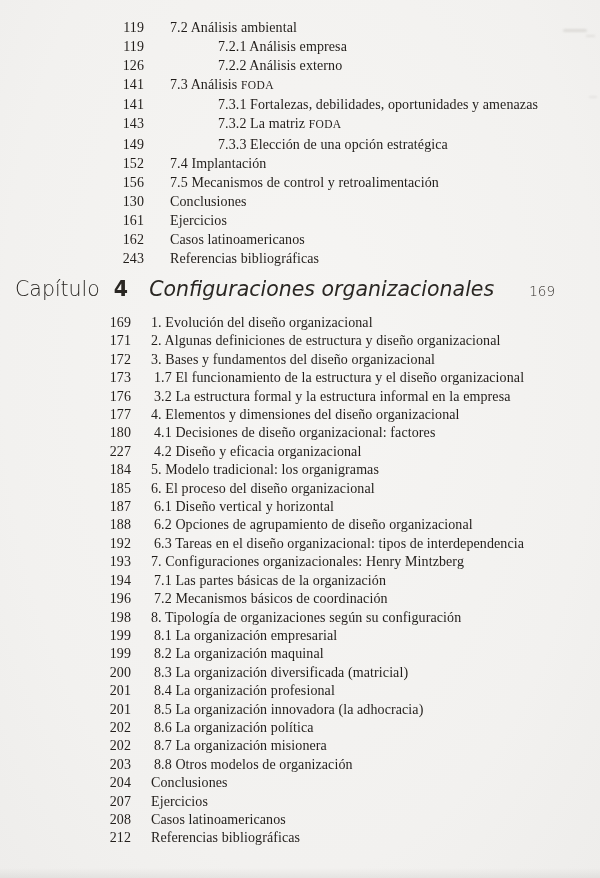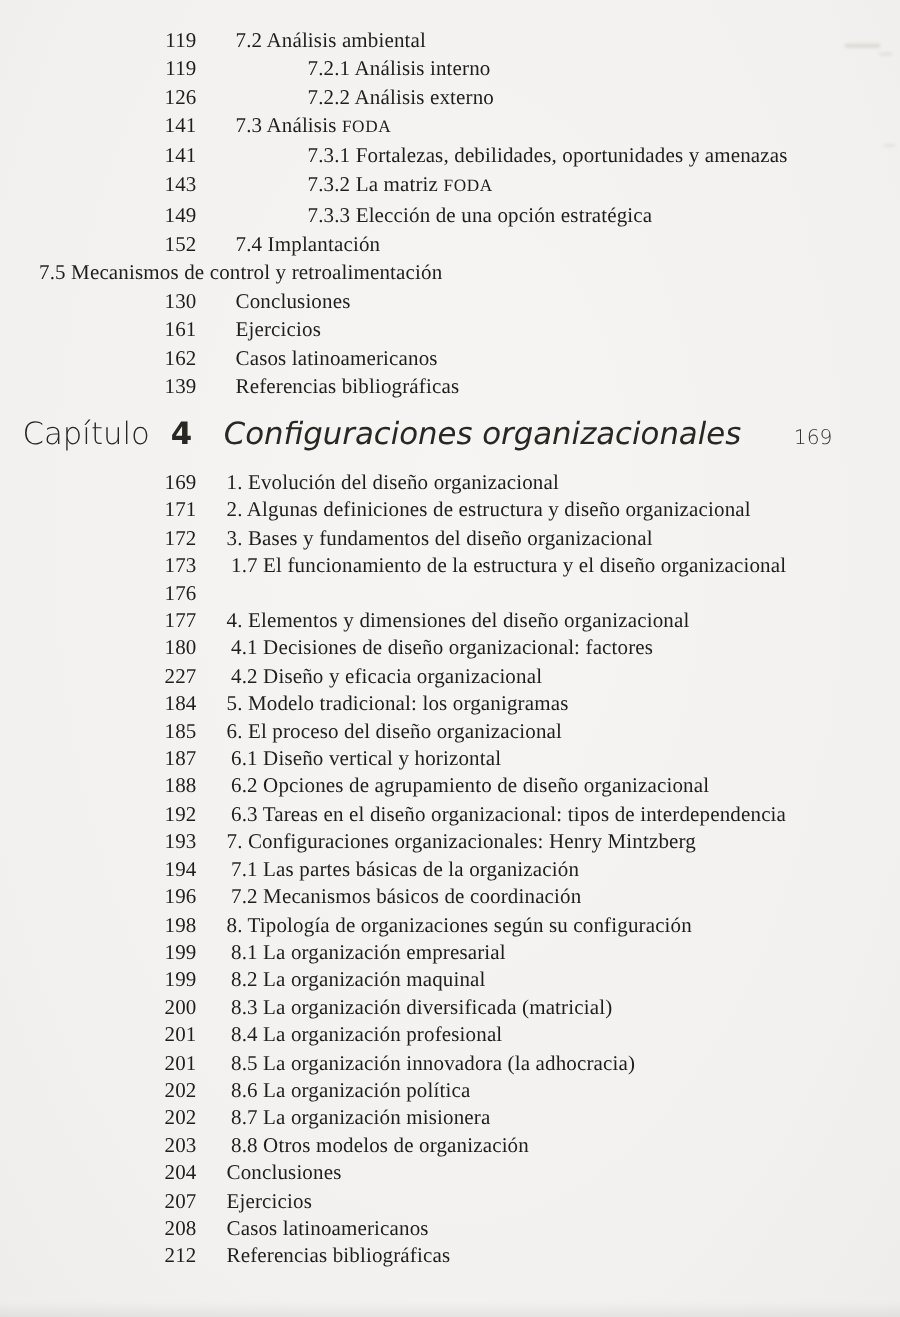--- a/index.html
+++ b/index.html
@@ -32,20 +32,21 @@
     display: flex;
     white-space: nowrap;
   }
   .toc-page {
     flex: 0 0 131px;
     text-align: right;
   }
   .sec-top {
     top: 18px;
     line-height: 19.1px;
+    padding-left: 13px;
   }
   .sec-ch4 {
     top: 314px;
     line-height: 18.4px;
   }
   .sec-top .indent-0 .toc-label { padding-left: 26px; }
   .sec-top .indent-1 .toc-label { padding-left: 74px; }
   .sec-ch4 .indent-0 .toc-label { padding-left: 20px; }
   .sec-ch4 .indent-1 .toc-label { padding-left: 23px; }
   .sc {
@@ -111,21 +112,21 @@
   <div class="artifact a2"></div>
   <div class="artifact a3"></div>
 
   <section class="toc sec-top">
       <div class="toc-row indent-0">
         <span class="toc-page">119</span>
         <span class="toc-label">7.2 Análisis ambiental</span>
       </div>
       <div class="toc-row indent-1">
         <span class="toc-page">119</span>
-        <span class="toc-label">7.2.1 Análisis interno</span>
+        <span class="toc-label">7.2.1 Análisis empresa</span>
       </div>
       <div class="toc-row indent-1">
         <span class="toc-page">126</span>
         <span class="toc-label">7.2.2 Análisis externo</span>
       </div>
       <div class="toc-row indent-0">
         <span class="toc-page">141</span>
         <span class="toc-label">7.3 Análisis <span class="sc">FODA</span></span>
       </div>
       <div class="toc-row indent-1">
@@ -138,36 +139,37 @@
       </div>
       <div class="toc-row indent-1">
         <span class="toc-page">149</span>
         <span class="toc-label">7.3.3 Elección de una opción estratégica</span>
       </div>
       <div class="toc-row indent-0">
         <span class="toc-page">152</span>
         <span class="toc-label">7.4 Implantación</span>
       </div>
       <div class="toc-row indent-0">
+        <span class="toc-page">156</span>
         <span class="toc-label">7.5 Mecanismos de control y retroalimentación</span>
       </div>
       <div class="toc-row indent-0">
         <span class="toc-page">130</span>
         <span class="toc-label">Conclusiones</span>
       </div>
       <div class="toc-row indent-0">
         <span class="toc-page">161</span>
         <span class="toc-label">Ejercicios</span>
       </div>
       <div class="toc-row indent-0">
         <span class="toc-page">162</span>
         <span class="toc-label">Casos latinoamericanos</span>
       </div>
       <div class="toc-row indent-0">
-        <span class="toc-page">139</span>
+        <span class="toc-page">243</span>
         <span class="toc-label">Referencias bibliográficas</span>
       </div>
     </section>
 
   <header class="chapter-heading">
     <span class="ch-prefix">Capítulo</span>
     <span class="ch-number">4</span>
     <span class="ch-title">Configuraciones organizacionales</span>
     <span class="ch-page">169</span>
   </header>
@@ -184,20 +186,21 @@
       <div class="toc-row indent-0">
         <span class="toc-page">172</span>
         <span class="toc-label">3. Bases y fundamentos del diseño organizacional</span>
       </div>
       <div class="toc-row indent-1">
         <span class="toc-page">173</span>
         <span class="toc-label">1.7 El funcionamiento de la estructura y el diseño organizacional</span>
       </div>
       <div class="toc-row indent-1">
         <span class="toc-page">176</span>
+        <span class="toc-label">3.2 La estructura formal y la estructura informal en la empresa</span>
       </div>
       <div class="toc-row indent-0">
         <span class="toc-page">177</span>
         <span class="toc-label">4. Elementos y dimensiones del diseño organizacional</span>
       </div>
       <div class="toc-row indent-1">
         <span class="toc-page">180</span>
         <span class="toc-label">4.1 Decisiones de diseño organizacional: factores</span>
       </div>
       <div class="toc-row indent-1">

